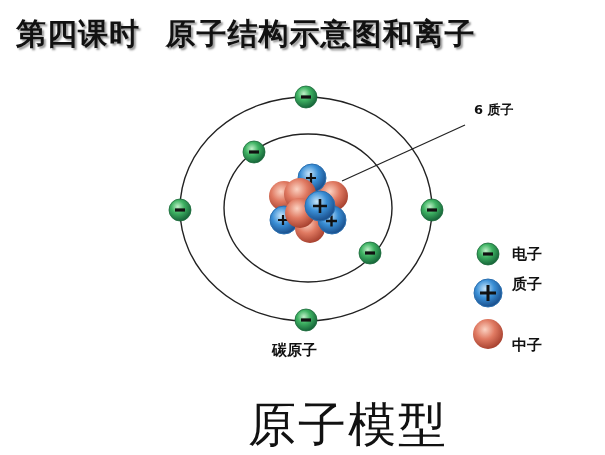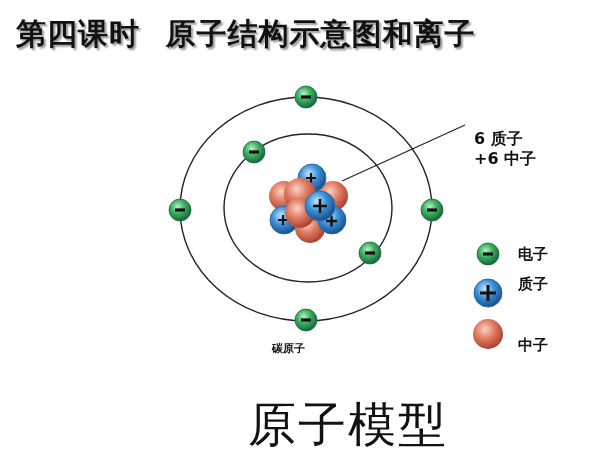--- a/index.html
+++ b/index.html
@@ -1,23 +1,23 @@
 <!DOCTYPE html>
 <html><head>
 <meta charset="utf-8">
 <style>
   html,body{margin:0;padding:0;background:#ffffff;}
   body{width:605px;height:455px;position:relative;overflow:hidden;font-family:"DejaVu Sans",sans-serif;}
   .title{position:absolute;left:16px;top:14px;width:580px;font-size:30px;font-weight:bold;color:#111;letter-spacing:1px;white-space:pre;text-shadow:2px 2px 2px #9a9a9a;font-family:Liberation Serif, serif;}
   svg.diagram{position:absolute;left:0;top:0;}
   .lbl{position:absolute;font-weight:bold;color:#111;font-family:"DejaVu Sans",sans-serif;}
-  .callout{left:474px;top:100px;font-size:16px;line-height:20px;margin-top:29px;}
-  .caption{left:272px;top:341px;font-size:11px;}
+  .callout{left:474px;top:100px;font-size:13px;line-height:20px;}
+  .caption{left:272px;top:341px;font-size:15px;}
   .legend-item{position:absolute;left:474px;height:28px;display:flex;align-items:center;}
-  .legend-item .txt{margin-left:16px;font-size:15px;font-weight:bold;color:#111;}
+  .legend-item .txt{margin-left:10px;font-size:15px;font-weight:bold;color:#111;}
   .big{position:absolute;left:248px;top:393px;font-size:48px;color:#111;font-family:"DejaVu Serif",serif;letter-spacing:2px;}
 </style>
 </head>
 <body>
 
 <div class="title">第四课时   原子结构示意图和离子</div>
 
 <svg class="diagram" width="605" height="455" viewBox="0 0 605 455">
   <defs>
     <radialGradient id="gE" cx="40%" cy="35%" r="65%">
@@ -77,21 +77,20 @@
     <circle r="14" fill="url(#gP)" stroke="#2a6fb0" stroke-width="1"></circle>
     <path d="M-8 0 h16 M0 -8 v16" stroke="#111" stroke-width="3"></path>
   </g>
   <g transform="translate(488,334)">
     <circle r="15" fill="url(#gN)"></circle>
   </g>
 </svg>
 
 <div class="lbl callout">
   <div>6 质子</div>
-  <div>+6 中子</div>
 </div>
 
 <div class="lbl caption">碳原子</div>
 
 <div class="legend-item" style="top:240px;">
   <span style="width:28px;display:inline-block"></span>
   <span class="txt">电子</span>
 </div>
 <div class="legend-item" style="top:270px;">
   <span style="width:28px;display:inline-block"></span>

